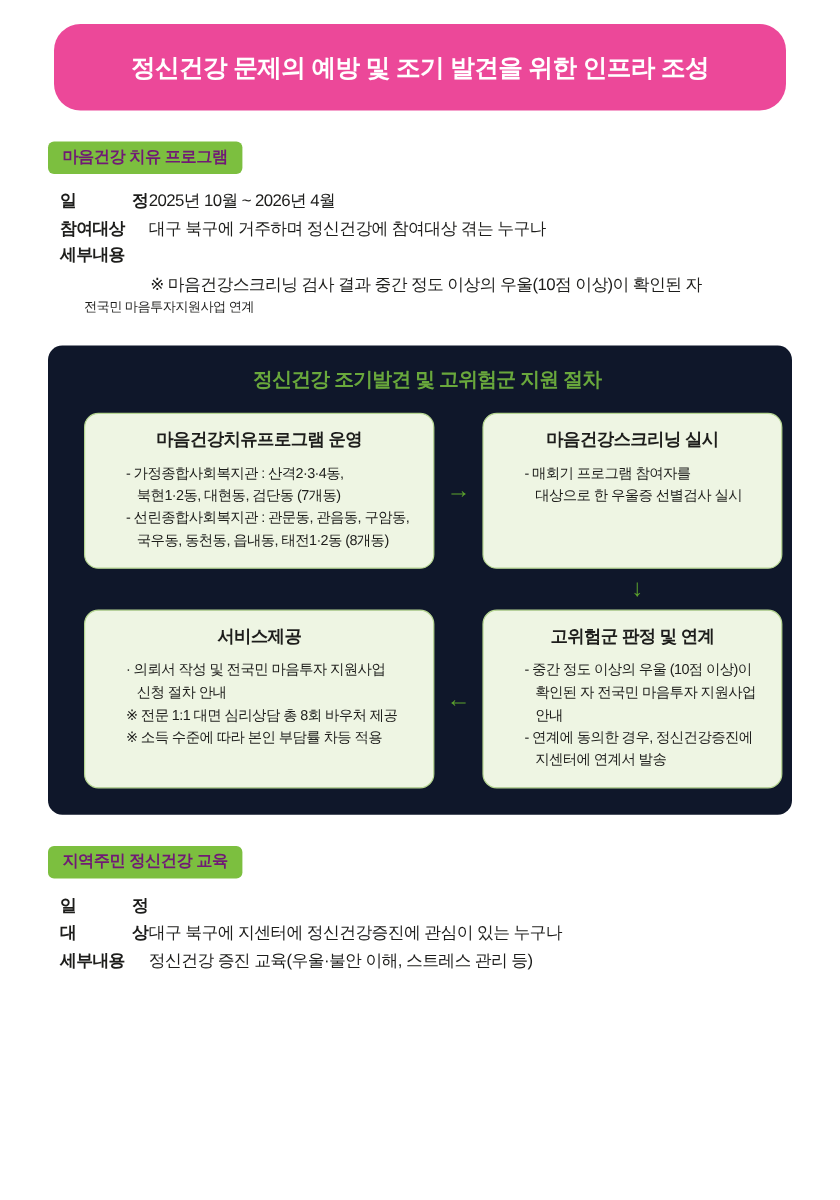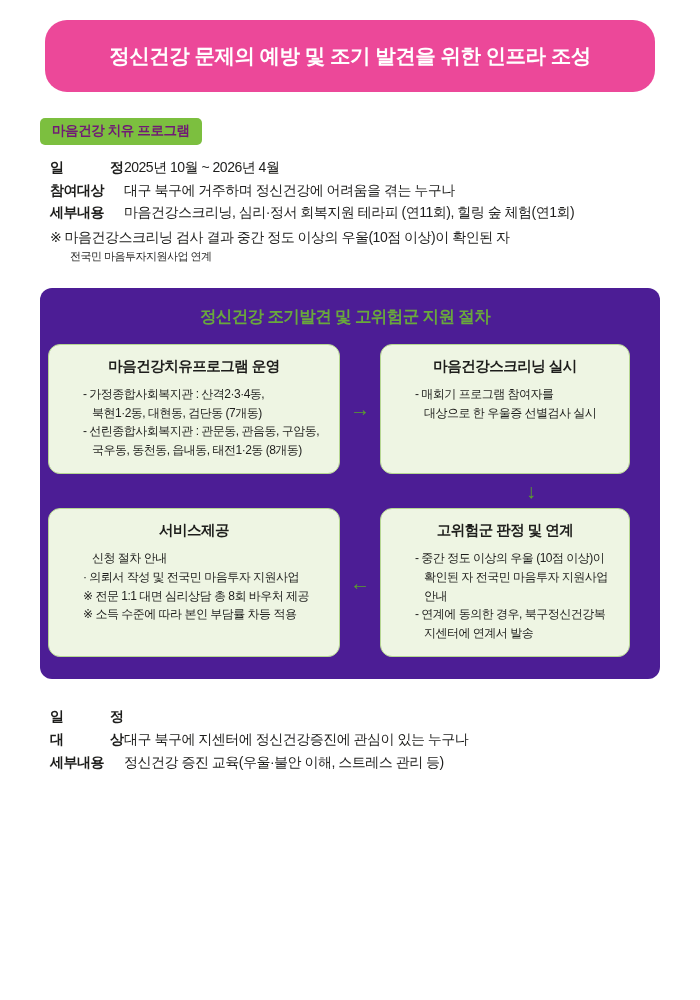--- a/index.html
+++ b/index.html
@@ -79,34 +79,35 @@
     display: inline-block;
   }
   .info-value {
     flex: 1;
   }
   .note-row {
     font-size: 14px;
     line-height: 1.6;
     letter-spacing: -0.5px;
     margin-top: 2px;
+    text-align: center;
   }
   .note-sub {
     font-size: 11px;
     line-height: 1.6;
     letter-spacing: -0.5px;
     padding-left: 20px;
   }
 
   
   .flow-panel {
     margin-top: 22px;
-    background: #4c1d95;
+    background: #0f172a;
     border-radius: 12px;
-    padding: 18px 18px 22px 8px;
+    padding: 18px 18px 22px 30px;
     position: relative;
   }
   .flow-title {
     text-align: center;
     color: #69a83c;
     font-size: 16.5px;
     font-weight: bold;
     letter-spacing: -0.6px;
     margin-bottom: 16px;
   }
@@ -213,28 +214,27 @@
           <span>일</span>
           <span>정</span>
         </div>
         <div class="info-value">2025년 10월 ~ 2026년 4월</div>
       </div>
 
       <div class="info-row">
         <div class="info-label">
           <span>참여대상</span>
         </div>
-        <div class="info-value">대구 북구에 거주하며 정신건강에 어려움을 겪는 누구나</div>
+        <div class="info-value">대구 북구에 거주하며 정신건강에 참여대상 겪는 누구나</div>
       </div>
 
       <div class="info-row">
         <div class="info-label">
           <span>세부내용</span>
         </div>
-        <div class="info-value">마음건강스크리닝, 심리·정서 회복지원 테라피 (연11회), 힐링 숲 체험(연1회)</div>
       </div>
 
       <div class="note-row">※ 마음건강스크리닝 검사 결과 중간 정도 이상의 우울(10점 이상)이 확인된 자</div>
       <div class="note-sub">전국민 마음투자지원사업 연계</div>
     </div>
   </div>
 
   <div class="flow-panel">
     <div class="flow-title">정신건강 조기발견 및 고위험군 지원 절차</div>
 
@@ -258,42 +258,43 @@
         </div>
       </div>
 
       <div class="down-holder">
         <div class="arrow-down"></div>
       </div>
 
       <div class="flow-row row-bottom">
         <div class="box tinted">
           <div class="box-title">서비스제공</div>
+          <div class="box-line">· 의뢰서  작성  및  전국민  마음투자  지원사업</div>
           <div class="box-line indent">신청 절차 안내</div>
-          <div class="box-line">· 의뢰서  작성  및  전국민  마음투자  지원사업</div>
           <div class="box-line">※ 전문 1:1 대면 심리상담 총 8회 바우처 제공</div>
           <div class="box-line">※ 소득 수준에 따라 본인 부담률 차등 적용</div>
         </div>
 
         <div class="arrow-cell arrow-left"></div>
 
         <div class="box tinted">
           <div class="box-title">고위험군 판정 및 연계</div>
           <div class="box-line">- 중간 정도 이상의 우울 (10점 이상)이</div>
           <div class="box-line indent">확인된 자 전국민 마음투자 지원사업</div>
           <div class="box-line indent">안내</div>
-          <div class="box-line">- 연계에 동의한 경우, 북구정신건강복</div>
+          <div class="box-line">- 연계에 동의한 경우, 정신건강증진에</div>
           <div class="box-line indent">지센터에 연계서 발송</div>
         </div>
       </div>
 
     </div>
   </div>
 
   <div class="bottom-section">
+    <div class="tag">지역주민 정신건강 교육</div>
 
     <div class="info-block">
 
       <div class="info-row">
         <div class="info-label spread">
           <span>일</span>
           <span>정</span>
         </div>
       </div>
 

